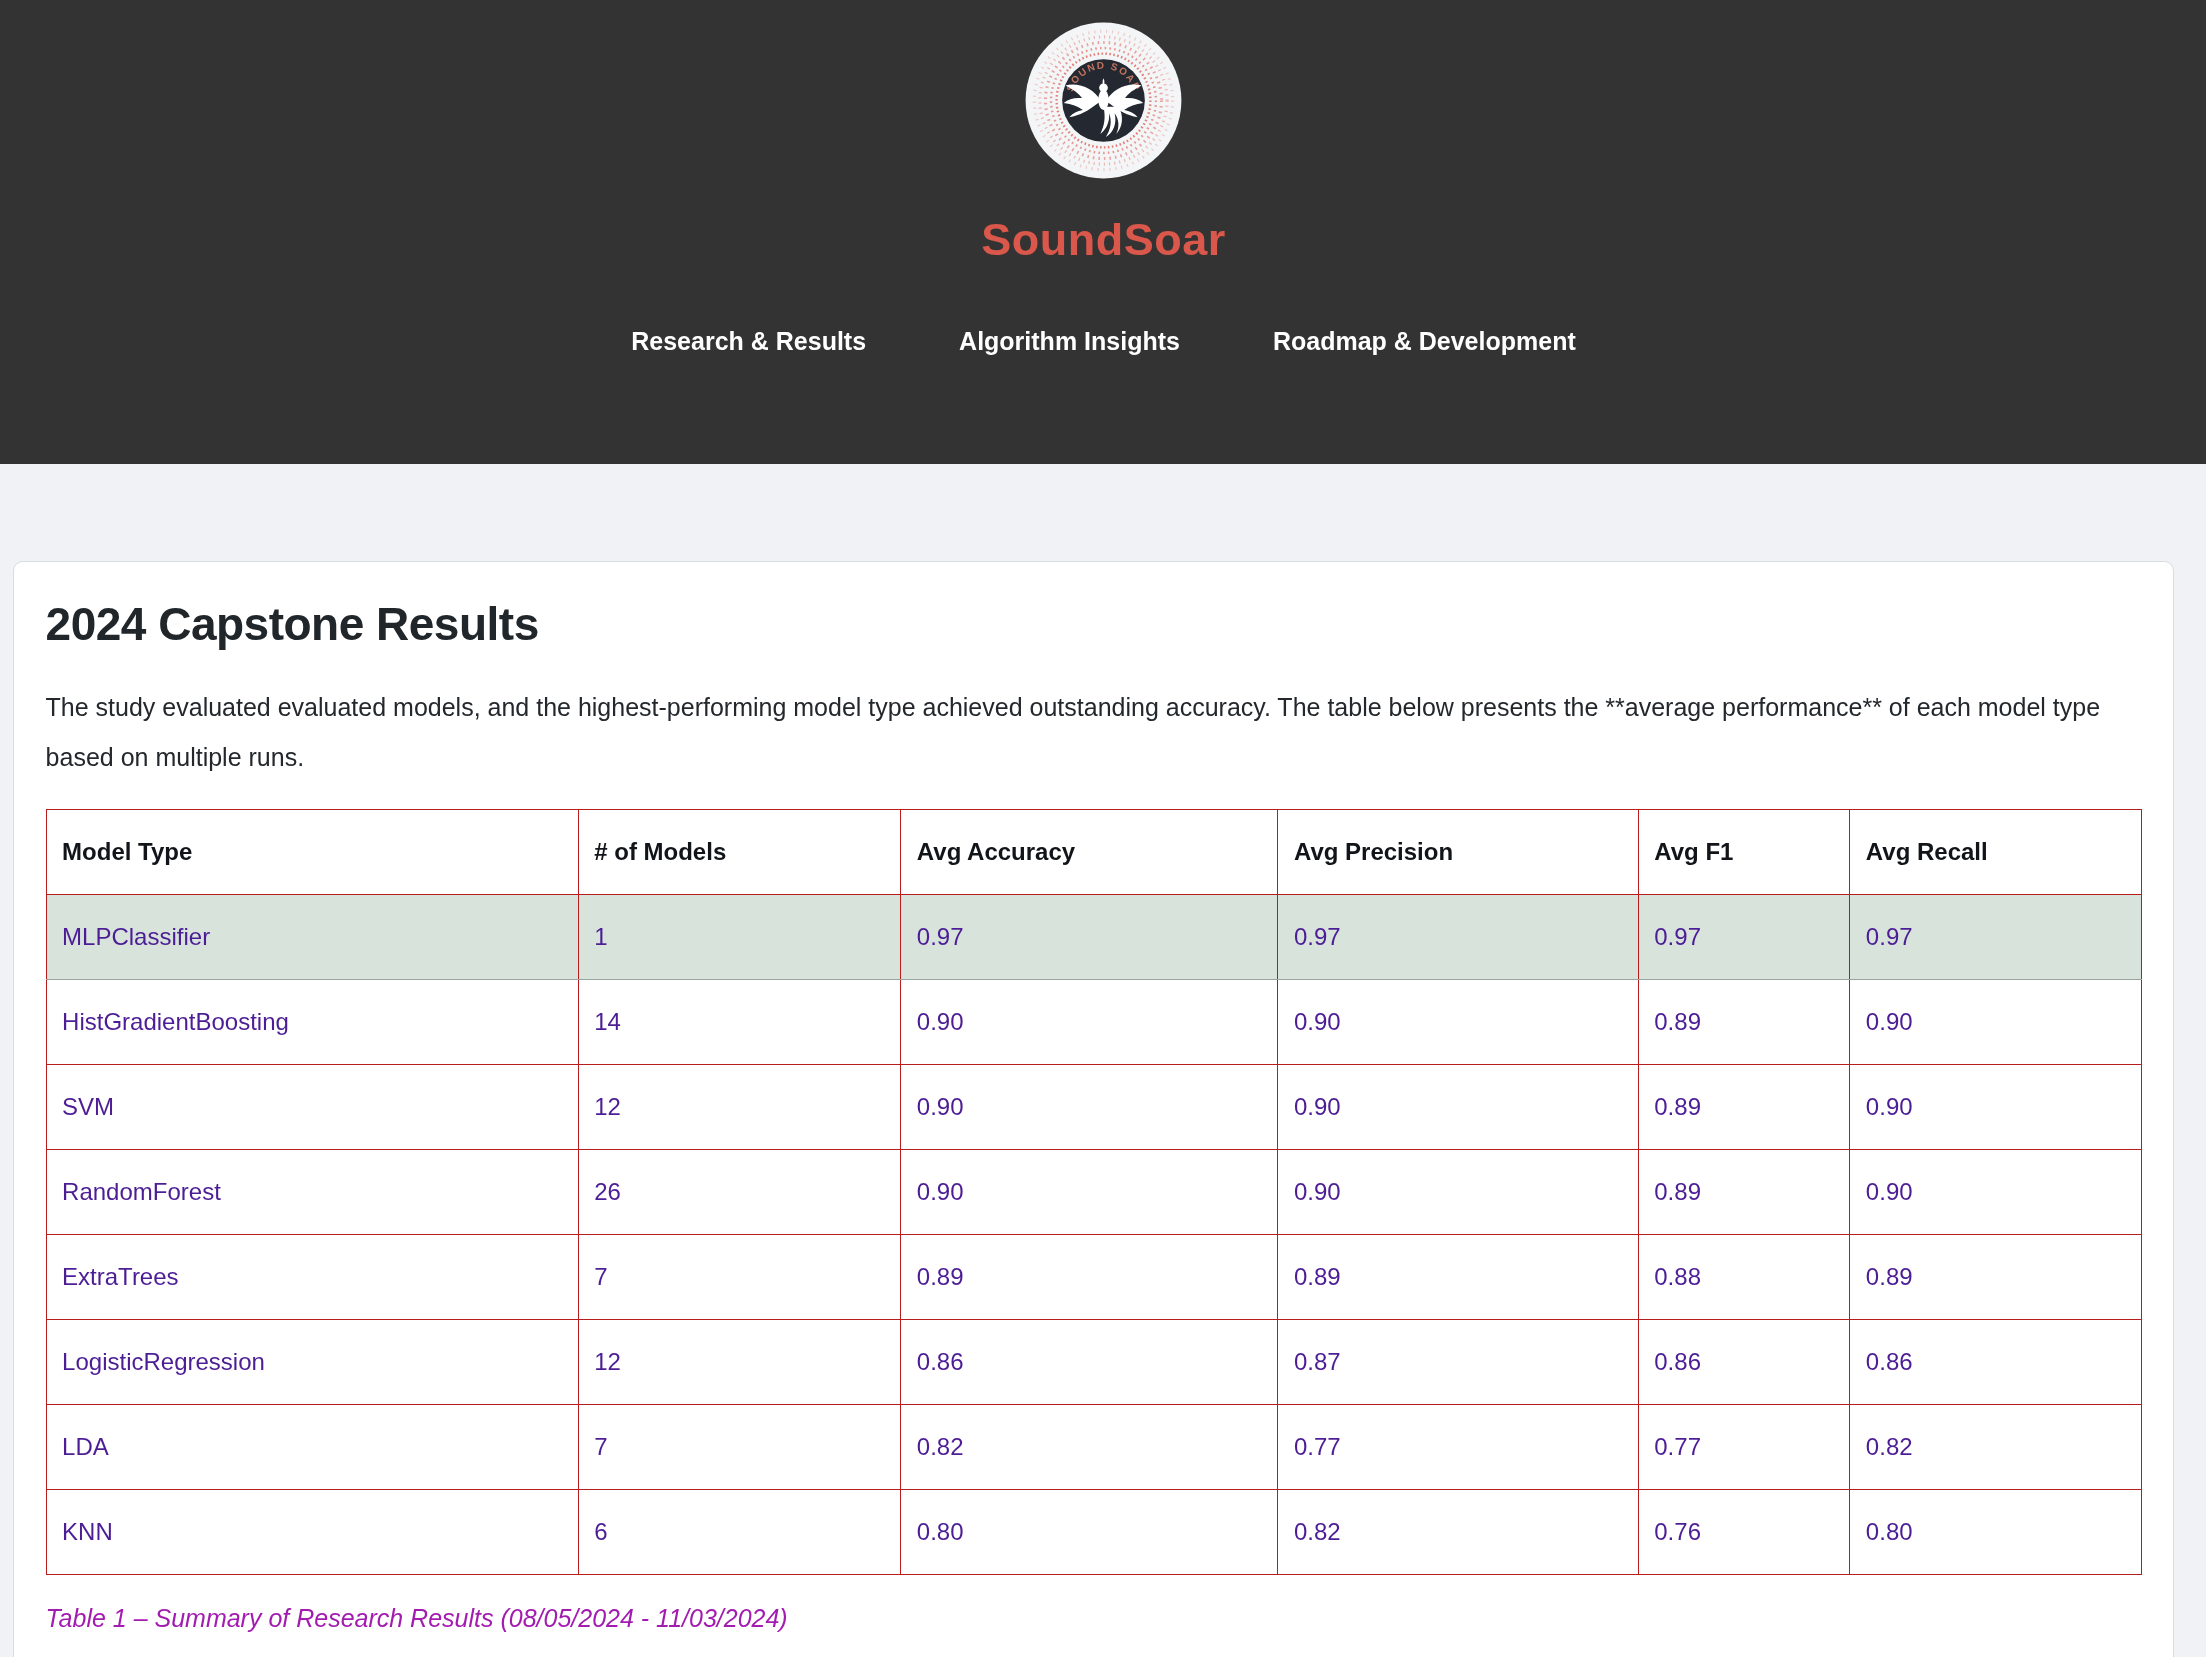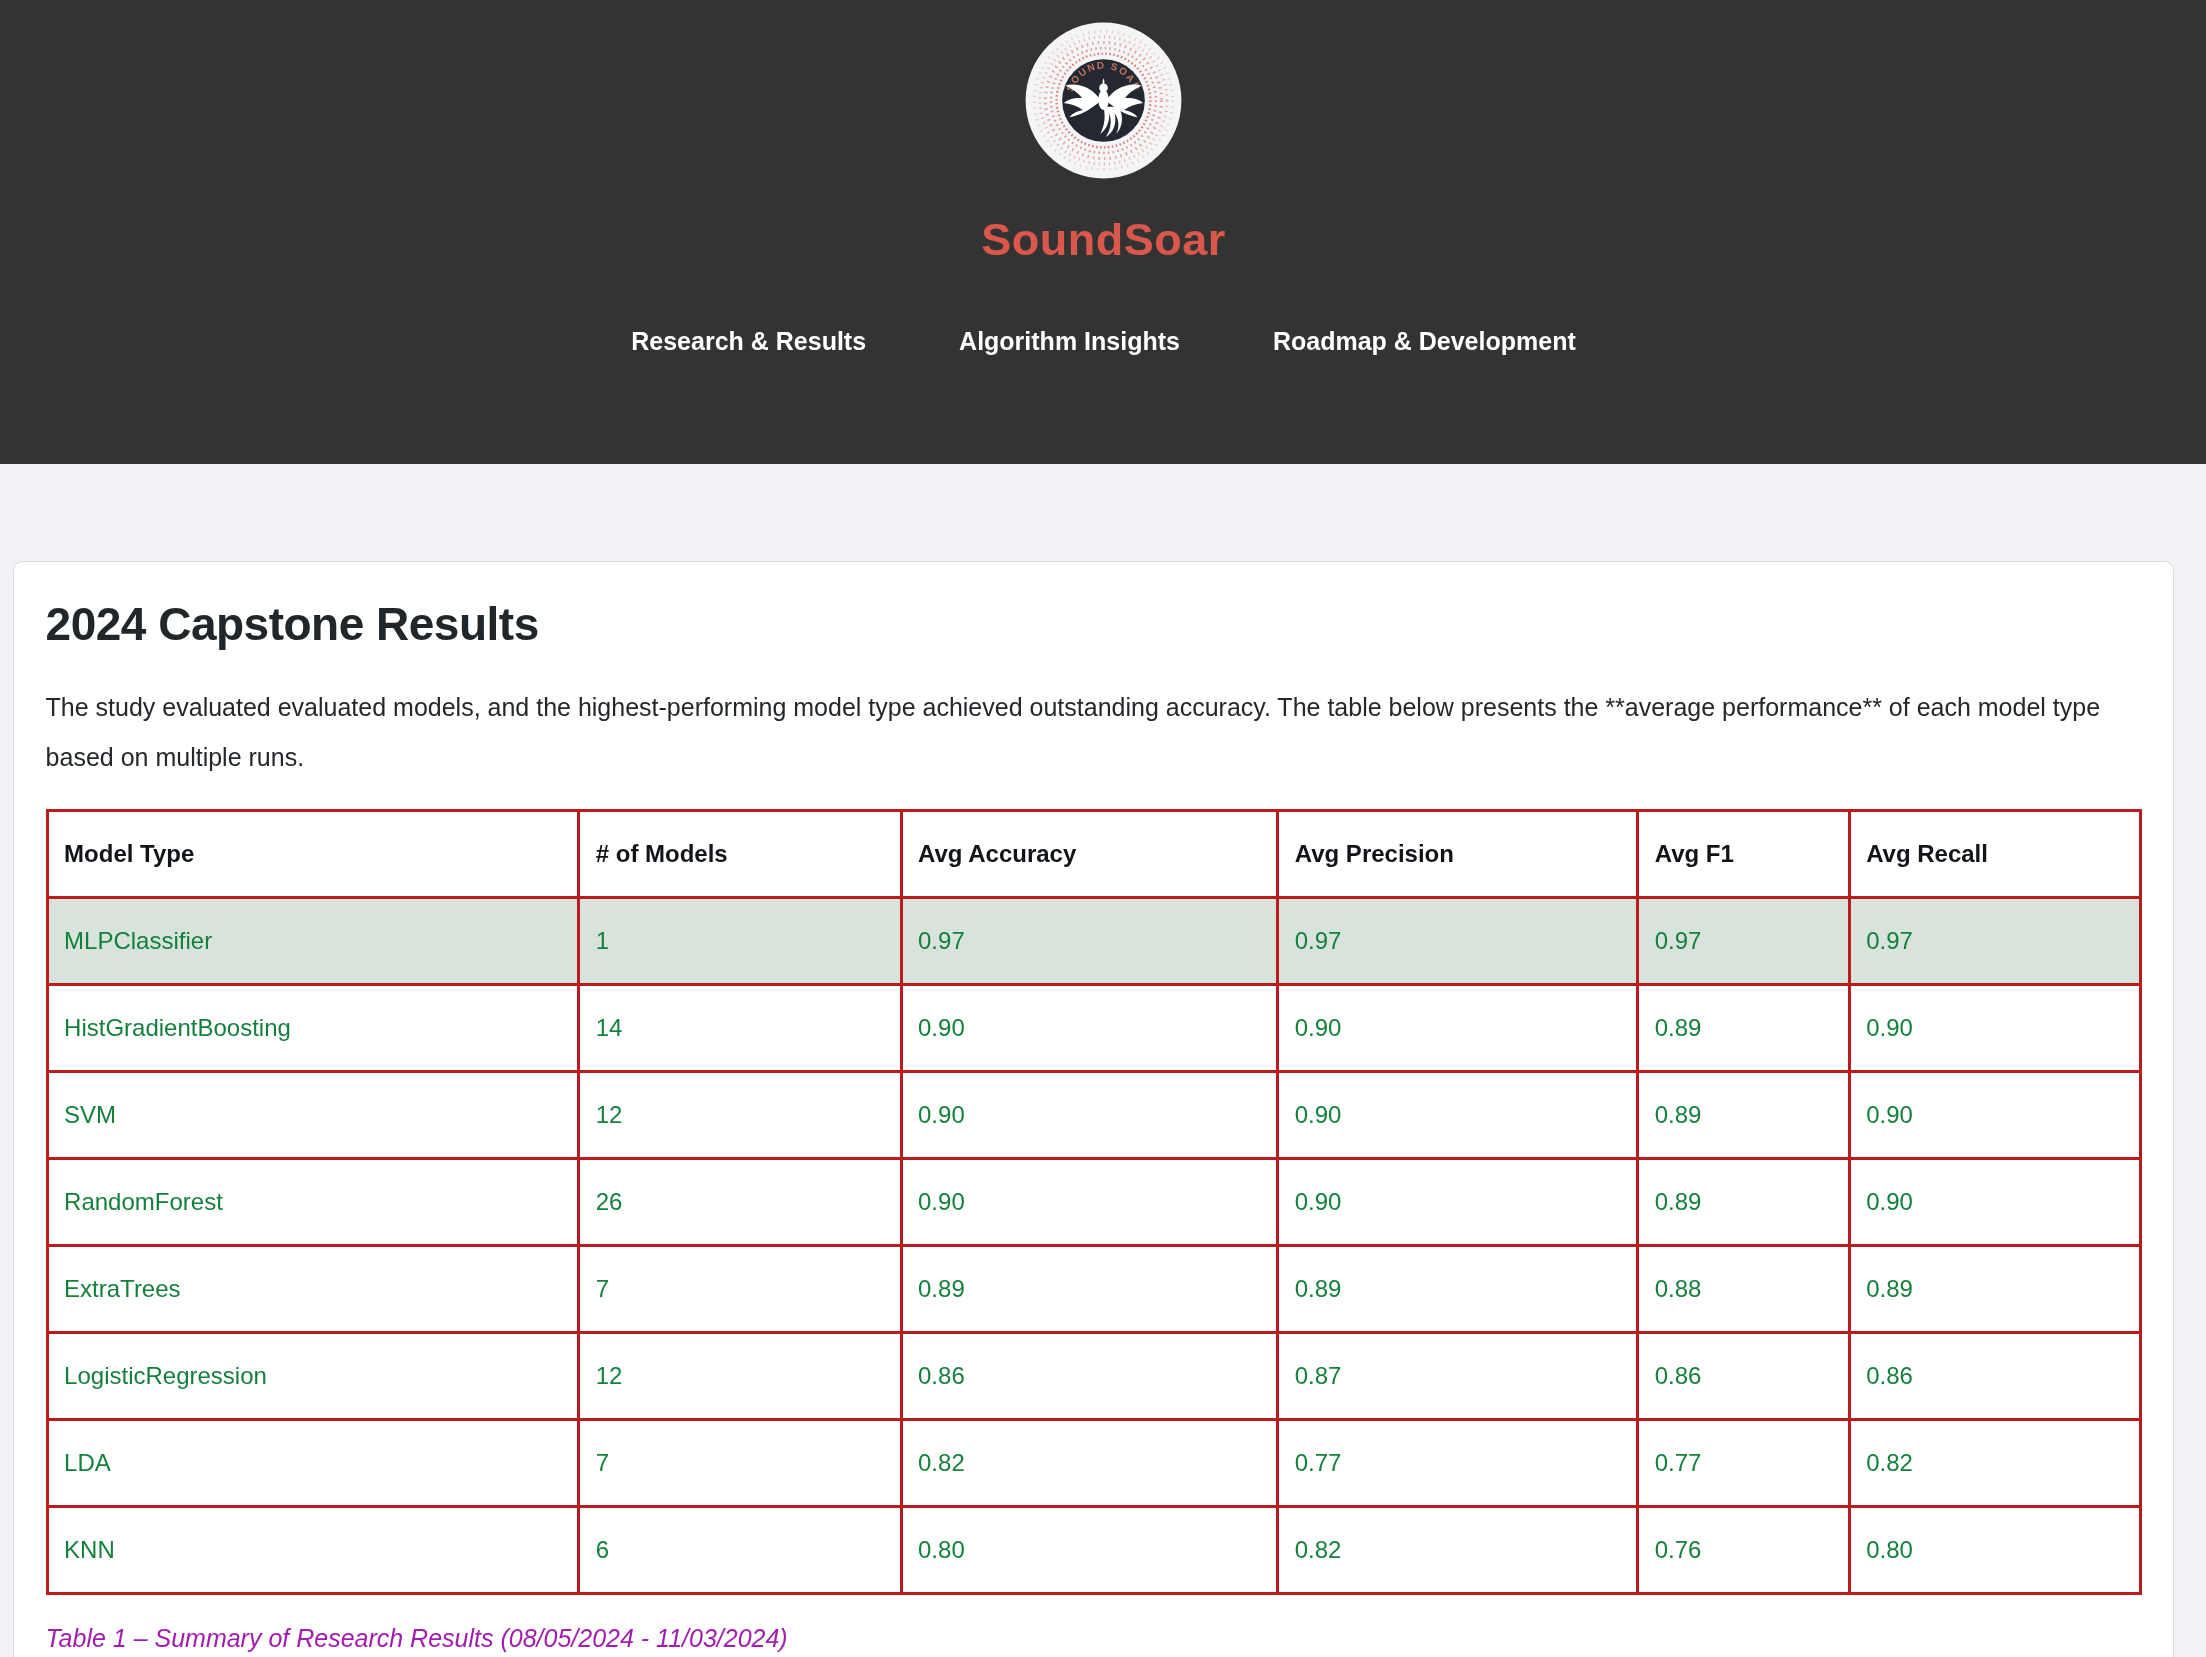--- a/index.html
+++ b/index.html
@@ -70,30 +70,30 @@
     border-collapse: collapse;
     table-layout: fixed;
   }
   .results col:nth-child(1) { width: 25.4%; }
   .results col:nth-child(2) { width: 15.4%; }
   .results col:nth-child(3) { width: 18.0%; }
   .results col:nth-child(4) { width: 17.2%; }
   .results col:nth-child(5) { width: 10.1%; }
   .results col:nth-child(6) { width: 13.9%; }
   .results th, .results td {
-    border: 3px solid #b91c1c;
+    border: 1px solid #b91c1c;
     text-align: left;
     vertical-align: middle;
     font-size: 24px;
     padding: 28px 15.5px;
     overflow: hidden;
     white-space: nowrap;
   }
   .results th { font-weight: bold; color: #111418; }
-  .results td { color: #15803d; }
+  .results td { color: #4c1d95; }
   tr.highlight td {
     background: #d7e3db;
     border-bottom: 1.9px solid #9aa49e;
   }
   .table-caption {
     margin-top: 29px;
     font-size: 25px;
     font-style: italic;
     color: #a21caf;
   }

